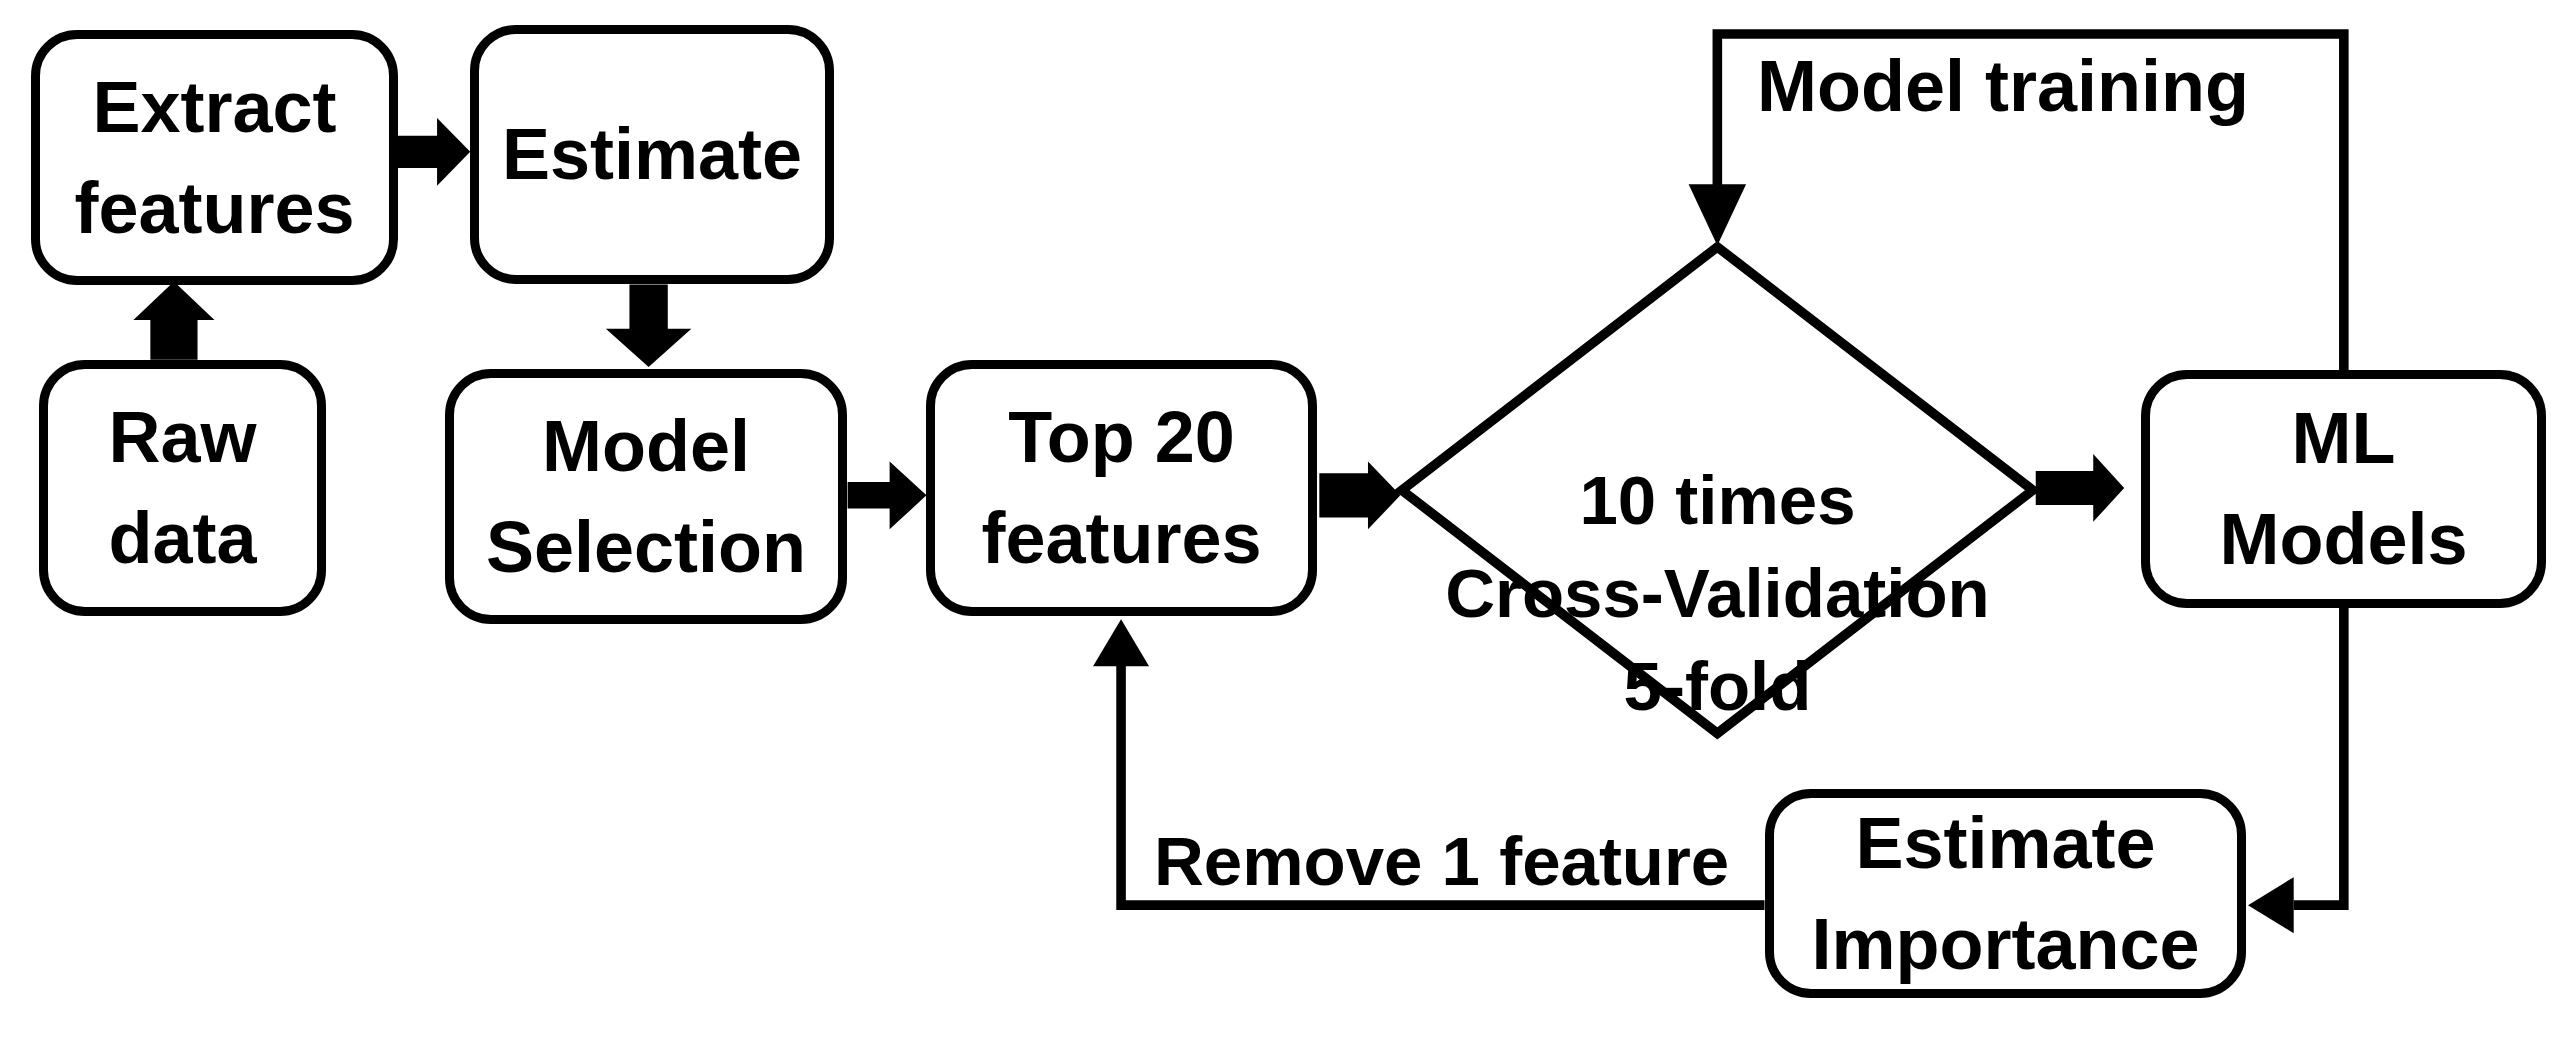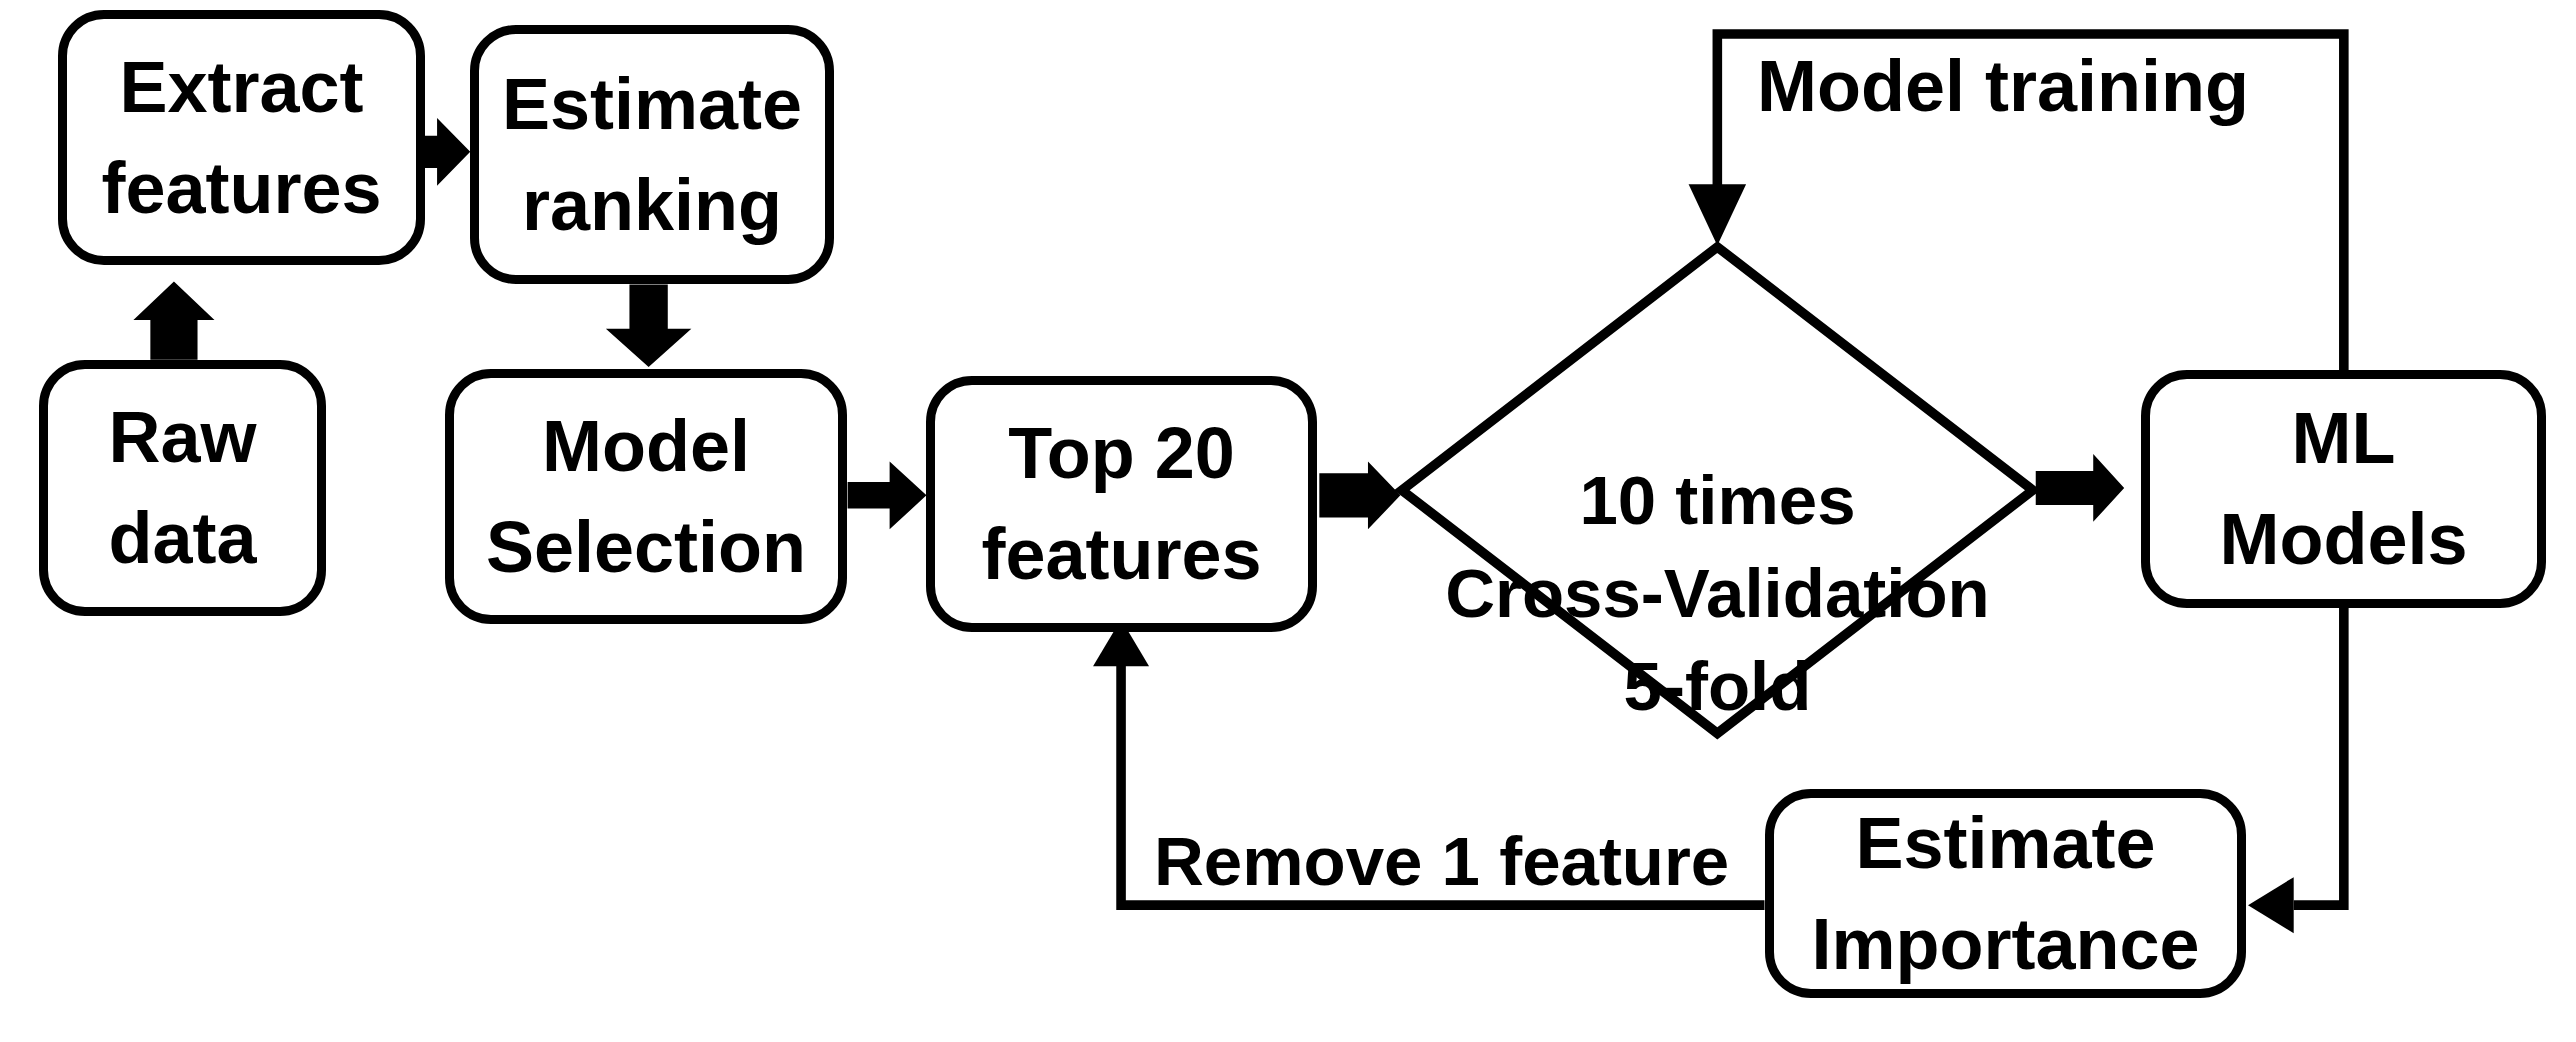--- a/index.html
+++ b/index.html
@@ -32,25 +32,25 @@
     display: flex;
     flex-direction: column;
     justify-content: center;
     align-items: center;
     text-align: center;
     font-weight: 700;
     font-size: 72px;
     line-height: 1.4;
     color: #000000;
   }
-  #n-extract   { left: 31px;   top: 10px;   width: 367px; height: 255px; margin-left: 27px; }
+  #n-extract   { left: 31px;   top: 30px;   width: 367px; height: 255px; }
   #n-ranking   { left: 470px;  top: 25px;   width: 364px; height: 259px; }
   #n-raw       { left: 39px;   top: 360px;  width: 287px; height: 256px; }
   #n-selection { left: 445px;  top: 369px;  width: 402px; height: 255px; }
-  #n-top20     { left: 926px; top: 360px;  width: 391px; height: 256px; margin-top: 16px; }
+  #n-top20     { left: 926px; top: 360px;  width: 391px; height: 256px; }
   #n-ml        { left: 2141px; top: 370px;  width: 405px; height: 238px; }
   #n-estimate  { left: 1765px; top: 789px; width: 481px; height: 209px; }
 
   .diamond-label {
     position: absolute;
     left: 1402px;
     top: 247px;
     width: 631px;
     height: 486px;
     display: flex;
@@ -105,21 +105,20 @@
     <polygon points="2762,639 2840,639 2840,616 2882,662 2840,708 2840,685 2762,685" fill="#000000"></polygon>
   </svg>
 
   <div class="node" id="n-extract">
     <span class="ln">Extract</span>
     <span class="ln">features</span>
   </div>
 
   <div class="node" id="n-ranking">
     <span class="ln">Estimate</span>
-    <span class="ln">ranking</span>
   </div>
 
   <div class="node" id="n-raw">
     <span class="ln">Raw</span>
     <span class="ln">data</span>
   </div>
 
   <div class="node" id="n-selection">
     <span class="ln">Model</span>
     <span class="ln">Selection</span>

